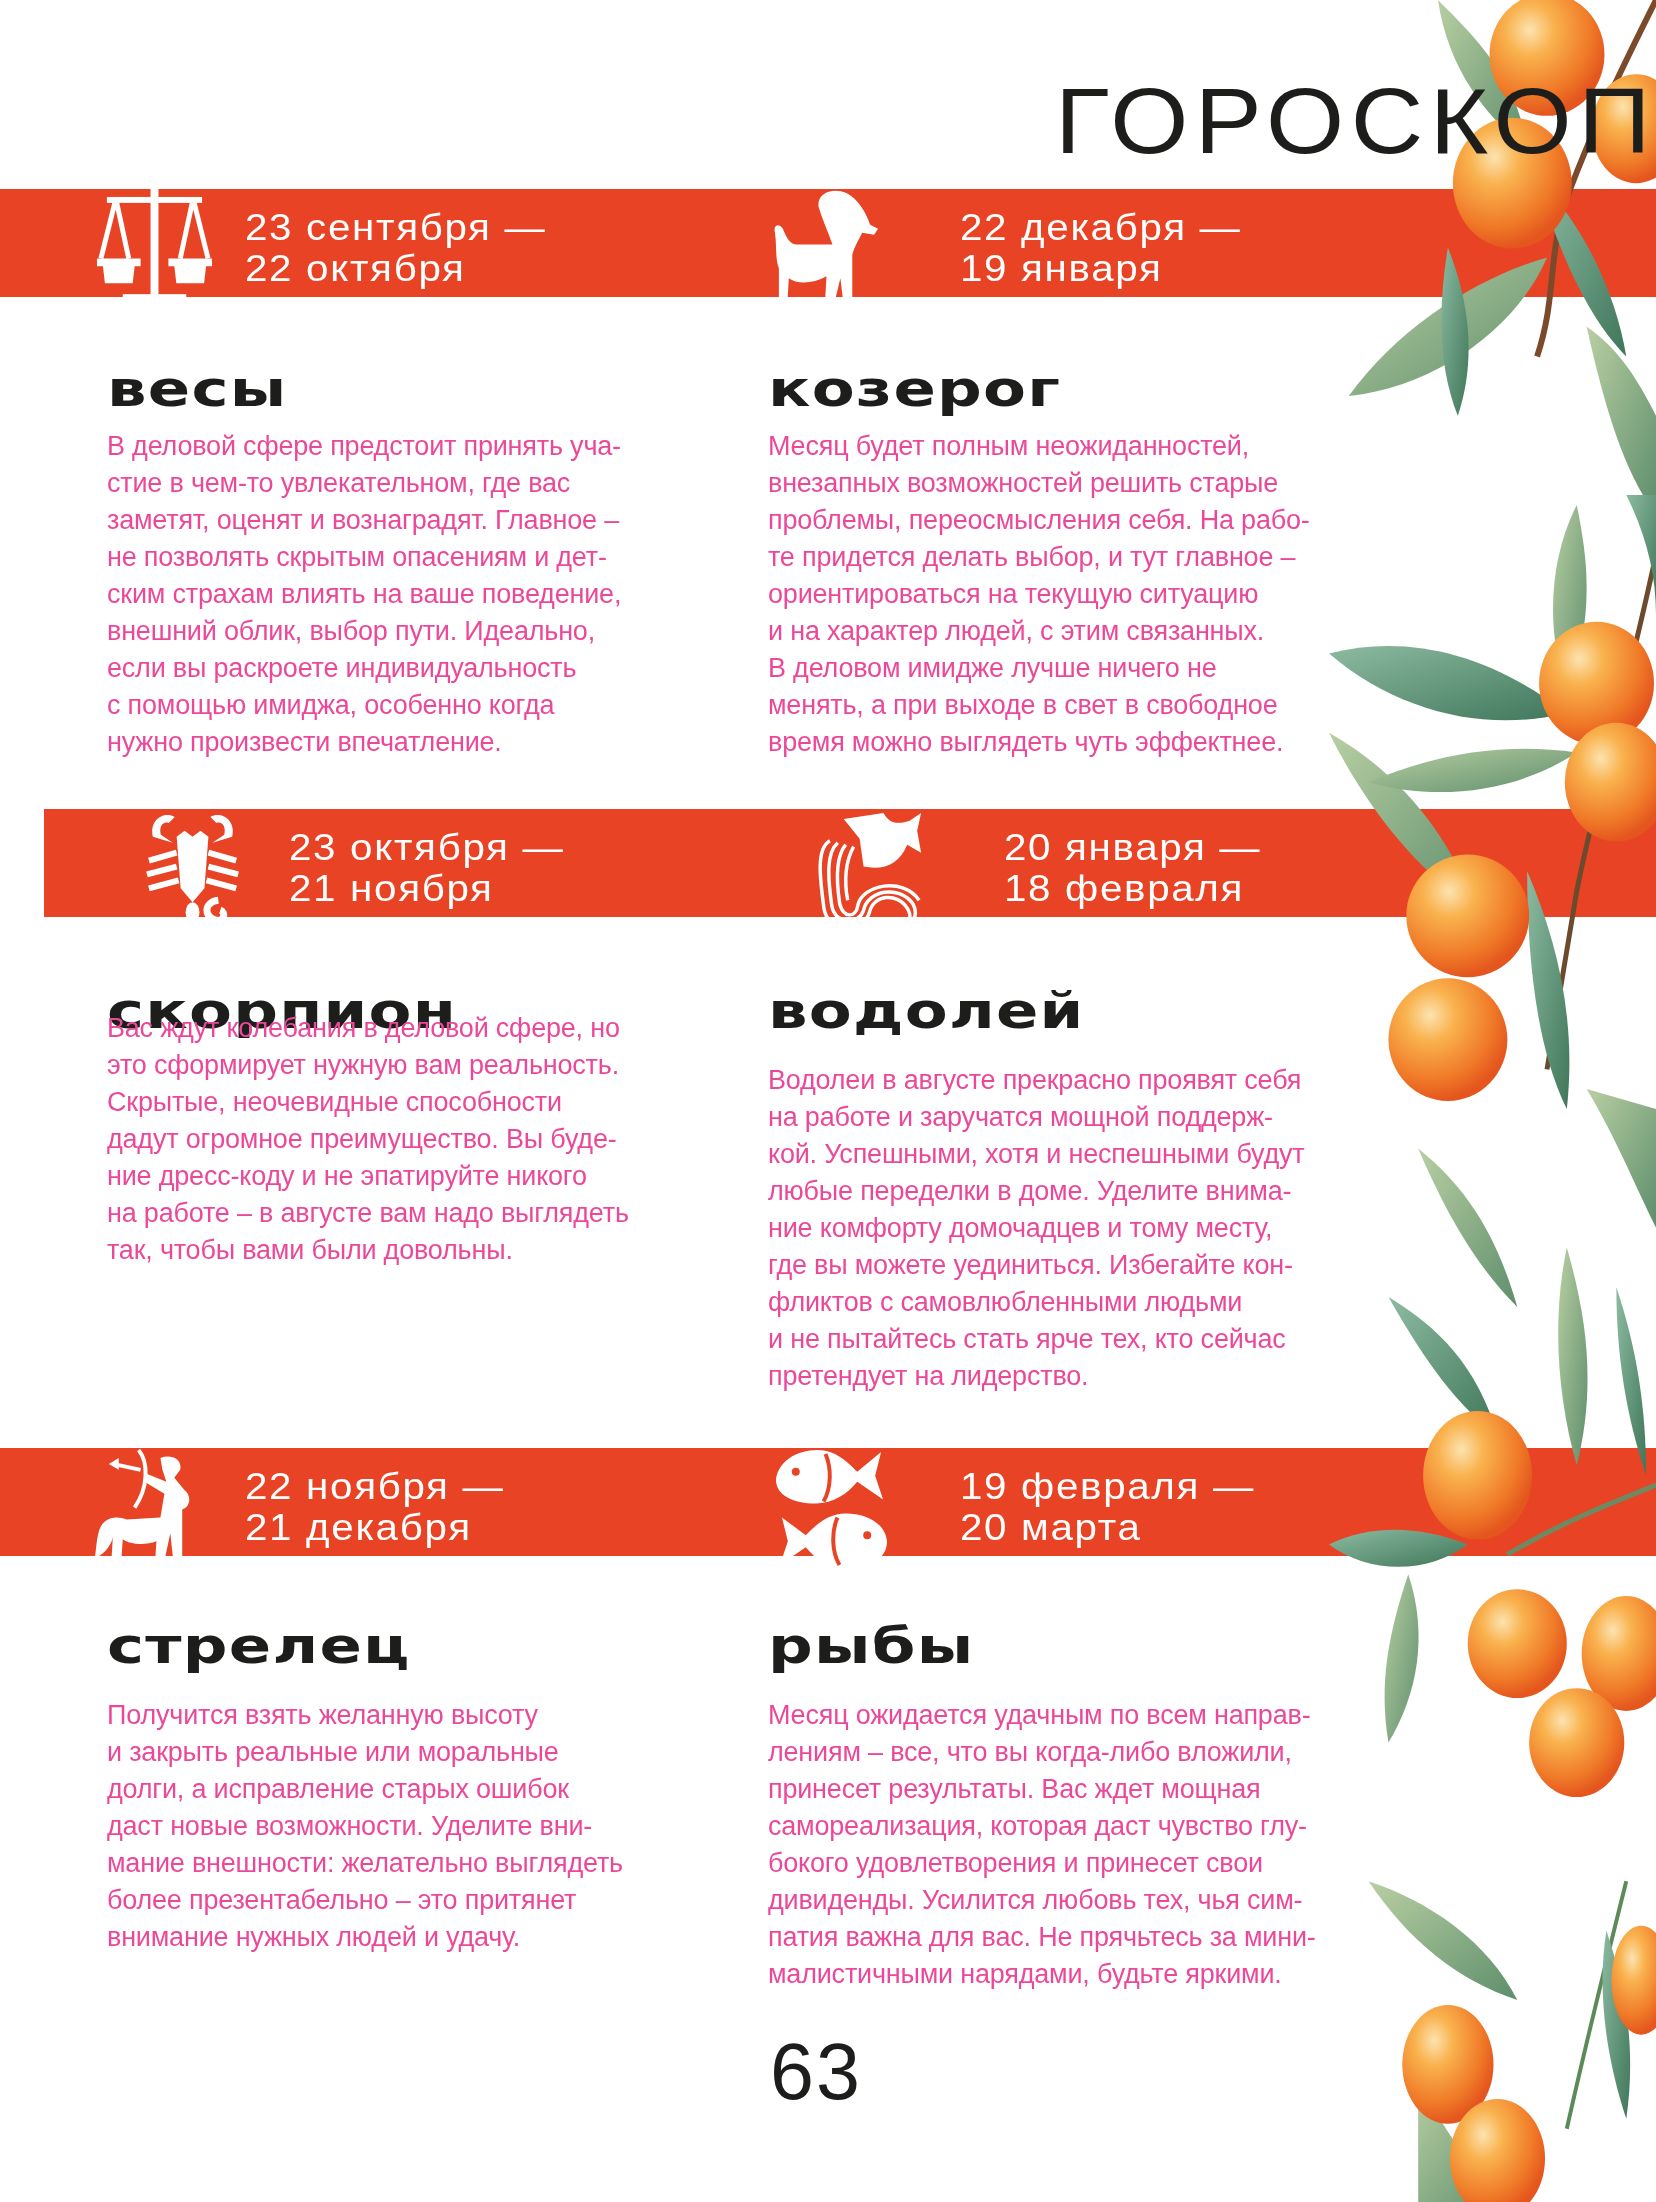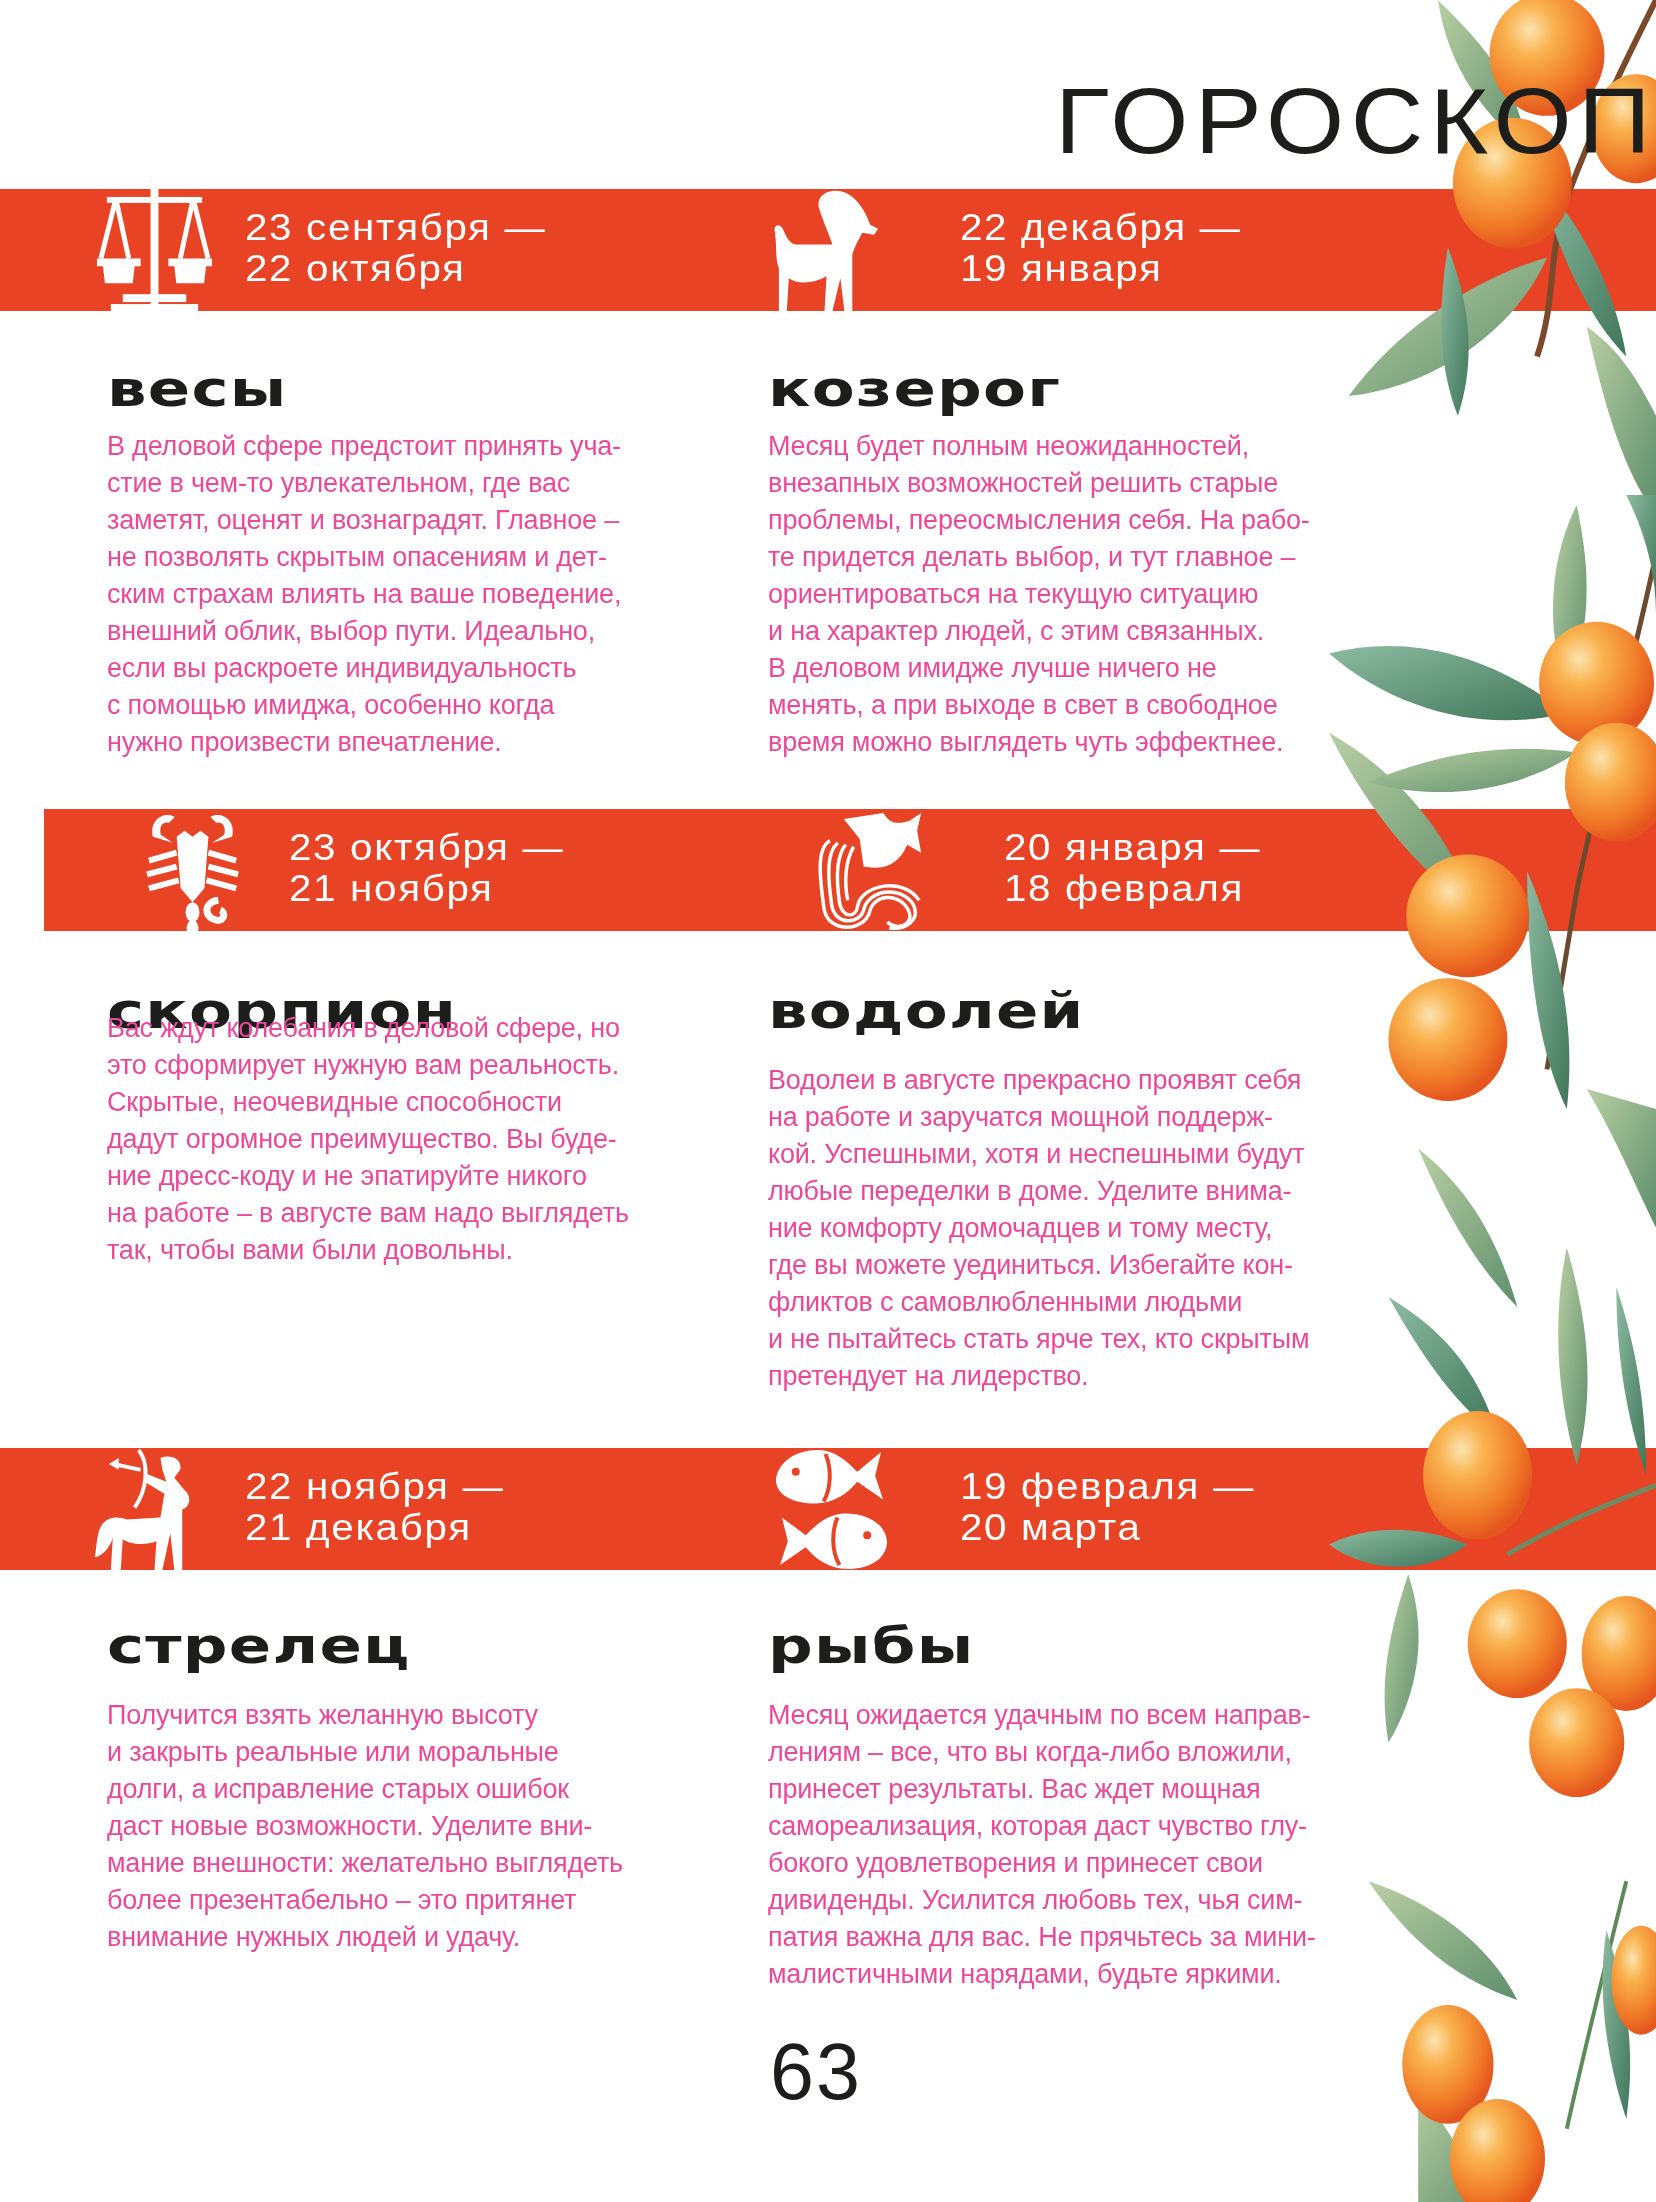--- a/index.html
+++ b/index.html
@@ -1,18 +1,18 @@
 <!DOCTYPE html>
 <html><head>
 <meta charset="utf-8">
 <style>
   html, body { margin:0; padding:0; }
   body { width:1656px; height:2203px; position:relative; overflow:hidden; background:#ffffff; font-family:"Liberation Sans", sans-serif; color:#1d1d1b; }
   .page-title { position:absolute; left:1055px; top:75px; font-size:93px; line-height:1; letter-spacing:6px; font-weight:400; color:#1d1d1b; z-index:3; transform:scaleX(1.08); transform-origin:left top; }
-  .band { position:absolute; left:0; width:1656px; height:122px; z-index:1; }
+  .band { position:absolute; left:0; width:1656px; height:108px; z-index:1; }
   .sign-icon { position:absolute; width:119px; height:122px; top:0; }
   .sign-icon svg { width:100%; height:100%; display:block; }
   .date { position:absolute; top:18px; color:#ffffff; font-size:36px; line-height:41px; letter-spacing:1.5px; transform:scaleX(1.12); transform-origin:left top; white-space:nowrap; }
   .heading { position:absolute; font-family:"DejaVu Sans", sans-serif; font-weight:bold; font-size:50px; line-height:1; letter-spacing:1px; color:#1d1d1b; transform:scaleX(1.25); transform-origin:left top; z-index:2; }
   .body-text { position:absolute; width:604px; font-size:27px; line-height:37px; color:#ec4899; z-index:2; letter-spacing:-0.2px; }
   .body-text span { display:block; white-space:nowrap; }
   .page-number { position:absolute; left:770px; top:2032px; font-size:79px; line-height:1; color:#1d1d1b; letter-spacing:2px; }
   .foliage { position:absolute; right:0; top:0; width:327px; height:2203px; z-index:2; pointer-events:none; }
   .foliage svg { width:100%; height:100%; display:block; }
 </style>
@@ -123,21 +123,21 @@
 
 <div class="heading" style="left:768px;top:986px;">водолей</div>
 <div class="body-text" style="left:768px;top:1062px;">
   <span>Водолеи в августе прекрасно проявят себя</span>
   <span>на работе и заручатся мощной поддерж-</span>
   <span>кой. Успешными, хотя и неспешными будут</span>
   <span>любые переделки в доме. Уделите внима-</span>
   <span>ние комфорту домочадцев и тому месту,</span>
   <span>где вы можете уединиться. Избегайте кон-</span>
   <span>фликтов с самовлюбленными людьми</span>
-  <span>и не пытайтесь стать ярче тех, кто скрытым</span>
+  <span>и не пытайтесь стать ярче тех, кто сейчас</span>
   <span>претендует на лидерство.</span>
 </div>
 
 <div class="band" style="top:1448px;background:#E84324;">
   <div class="sign-icon" style="left:91px;">
     <svg viewBox="0 0 120 123">
       <path d="M48 2 C58 14 58 40 44 60" stroke="#fff" stroke-width="4" fill="none"></path>
       <path d="M22 16 L50 22" stroke="#fff" stroke-width="4"></path>
       <path d="M18 16 L28 10 L28 22 Z" fill="#fff"></path>
       <path d="M70 10 C80 6 92 10 90 22 L84 30 L94 42 C102 48 100 60 92 62 L92 123 H84 L80 86 L72 123 H64 L66 94 C56 98 40 98 32 92 L30 123 H20 L22 90 C20 100 10 110 4 110 C6 96 6 80 14 74 C22 68 30 70 36 72 L70 70 L74 46 L54 34 L56 26 L76 34 L72 22 Z" fill="#fff"></path>

